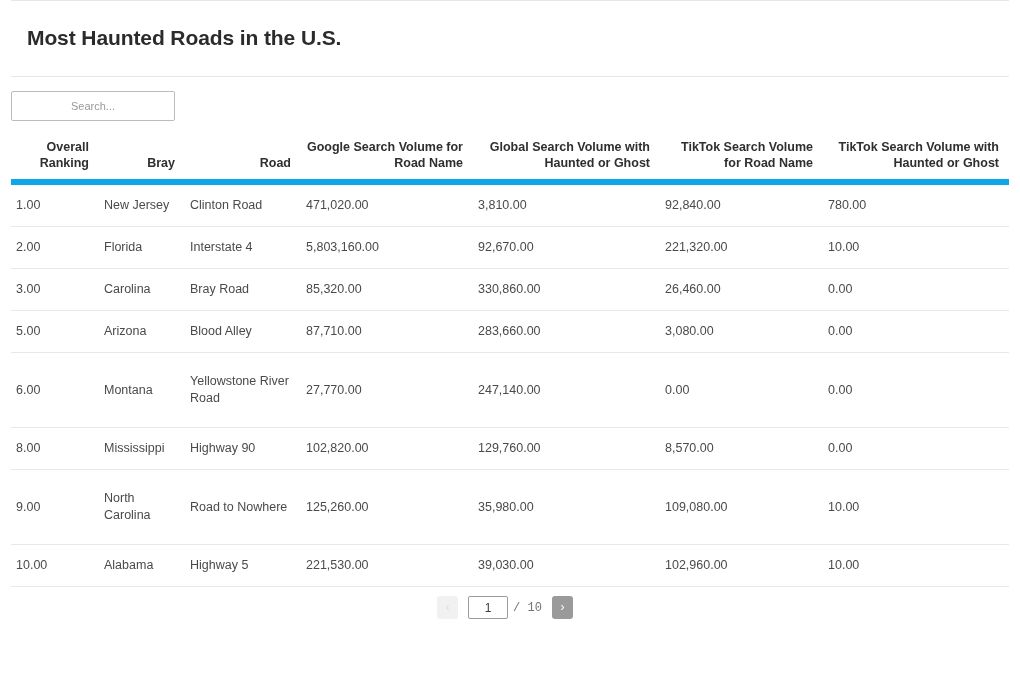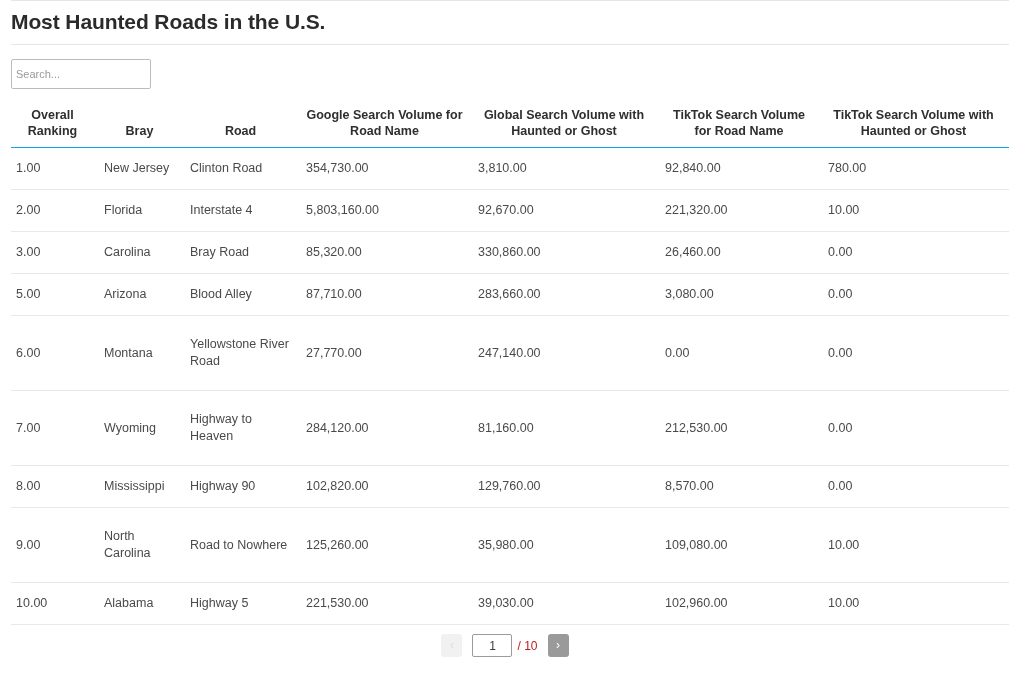--- a/index.html
+++ b/index.html
@@ -23,67 +23,68 @@
     padding: 0 11px;
   }
 
   
   .title-wrap {
     border-top: 1px solid #e6e6e6;
     border-bottom: 1px solid #e6e6e6;
     padding: 9px 0 10px 0;
   }
   .page-title {
-    margin: 0;
+    margin: 16px;
     font-size: 21px;
     line-height: 24px;
     font-weight: bold;
     color: #2b2b2b;
     letter-spacing: -0.1px;
   }
 
   
   .search-row {
     padding: 14px 0 12px 0;
   }
   .search-input {
     box-sizing: border-box;
-    width: 140px;
+    width: 164px;
     height: 19px;
     padding: 14px 4px;
     font-family: "Liberation Sans", "DejaVu Sans", sans-serif;
     font-size: 11px;
     line-height: 15px;
     color: #555;
     background: #ffffff;
     border: 1px solid #bcbcbc;
     border-radius: 2px;
     outline: none;
+    text-align: center;
   }
   .search-input::placeholder {
     color: #9a9a9a;
     opacity: 1;
   }
 
   
   table.data-table {
     width: 998px;
     border-collapse: collapse;
     table-layout: fixed;
     font-size: 12.5px;
   }
   table.data-table th {
-    text-align: center;
+    text-align: right;
     vertical-align: bottom;
     font-weight: bold;
     font-size: 12.5px;
     line-height: 16px;
     color: #2f2f2f;
     padding: 6px 10px 8px 5px;
-    border-bottom: 1px solid #0ea5e9;
+    border-bottom: 6px solid #0ea5e9;
   }
   table.data-table td {
     vertical-align: middle;
     font-size: 12.5px;
     line-height: 17px;
     color: #4a4a4a;
     padding: 12px 10px 12px 5px;
     border-bottom: 1px solid #e8e8e8;
   }
   table.data-table tr.tall-row td {
@@ -143,21 +144,22 @@
     font-size: 12px;
     color: #3a3a3a;
     background: #ffffff;
     border: 1px solid #9b9b9b;
     border-radius: 2px;
     outline: none;
     padding: 0;
   }
   .page-total {
     font-size: 12px;
-    color: #b91c1c;
+    color: #737373;
+    font-family: Liberation Mono, monospace;
   }
 </style>
 </head>
 <body>
 
 <div class="page">
 
   <div class="title-wrap">
     <h1 class="page-title">Most Haunted Roads in the U.S.</h1>
   </div>
@@ -185,21 +187,21 @@
         <th>Global Search Volume with Haunted or Ghost</th>
         <th>TikTok Search Volume for Road Name</th>
         <th>TikTok Search Volume with Haunted or Ghost</th>
       </tr>
     </thead>
     <tbody>
       <tr>
         <td>1.00</td>
         <td>New Jersey</td>
         <td>Clinton Road</td>
-        <td>354,730.00</td>
+        <td>471,020.00</td>
         <td>3,810.00</td>
         <td>92,840.00</td>
         <td>780.00</td>
       </tr>
       <tr>
         <td>2.00</td>
         <td>Florida</td>
         <td>Interstate 4</td>
         <td>5,803,160.00</td>
         <td>92,670.00</td>
@@ -224,29 +226,20 @@
         <td>3,080.00</td>
         <td>0.00</td>
       </tr>
       <tr class="tall-row">
         <td>6.00</td>
         <td>Montana</td>
         <td>Yellowstone River Road</td>
         <td>27,770.00</td>
         <td>247,140.00</td>
         <td>0.00</td>
-        <td>0.00</td>
-      </tr>
-      <tr class="tall-row">
-        <td>7.00</td>
-        <td>Wyoming</td>
-        <td>Highway to Heaven</td>
-        <td>284,120.00</td>
-        <td>81,160.00</td>
-        <td>212,530.00</td>
         <td>0.00</td>
       </tr>
       <tr>
         <td>8.00</td>
         <td>Mississippi</td>
         <td>Highway 90</td>
         <td>102,820.00</td>
         <td>129,760.00</td>
         <td>8,570.00</td>
         <td>0.00</td>

